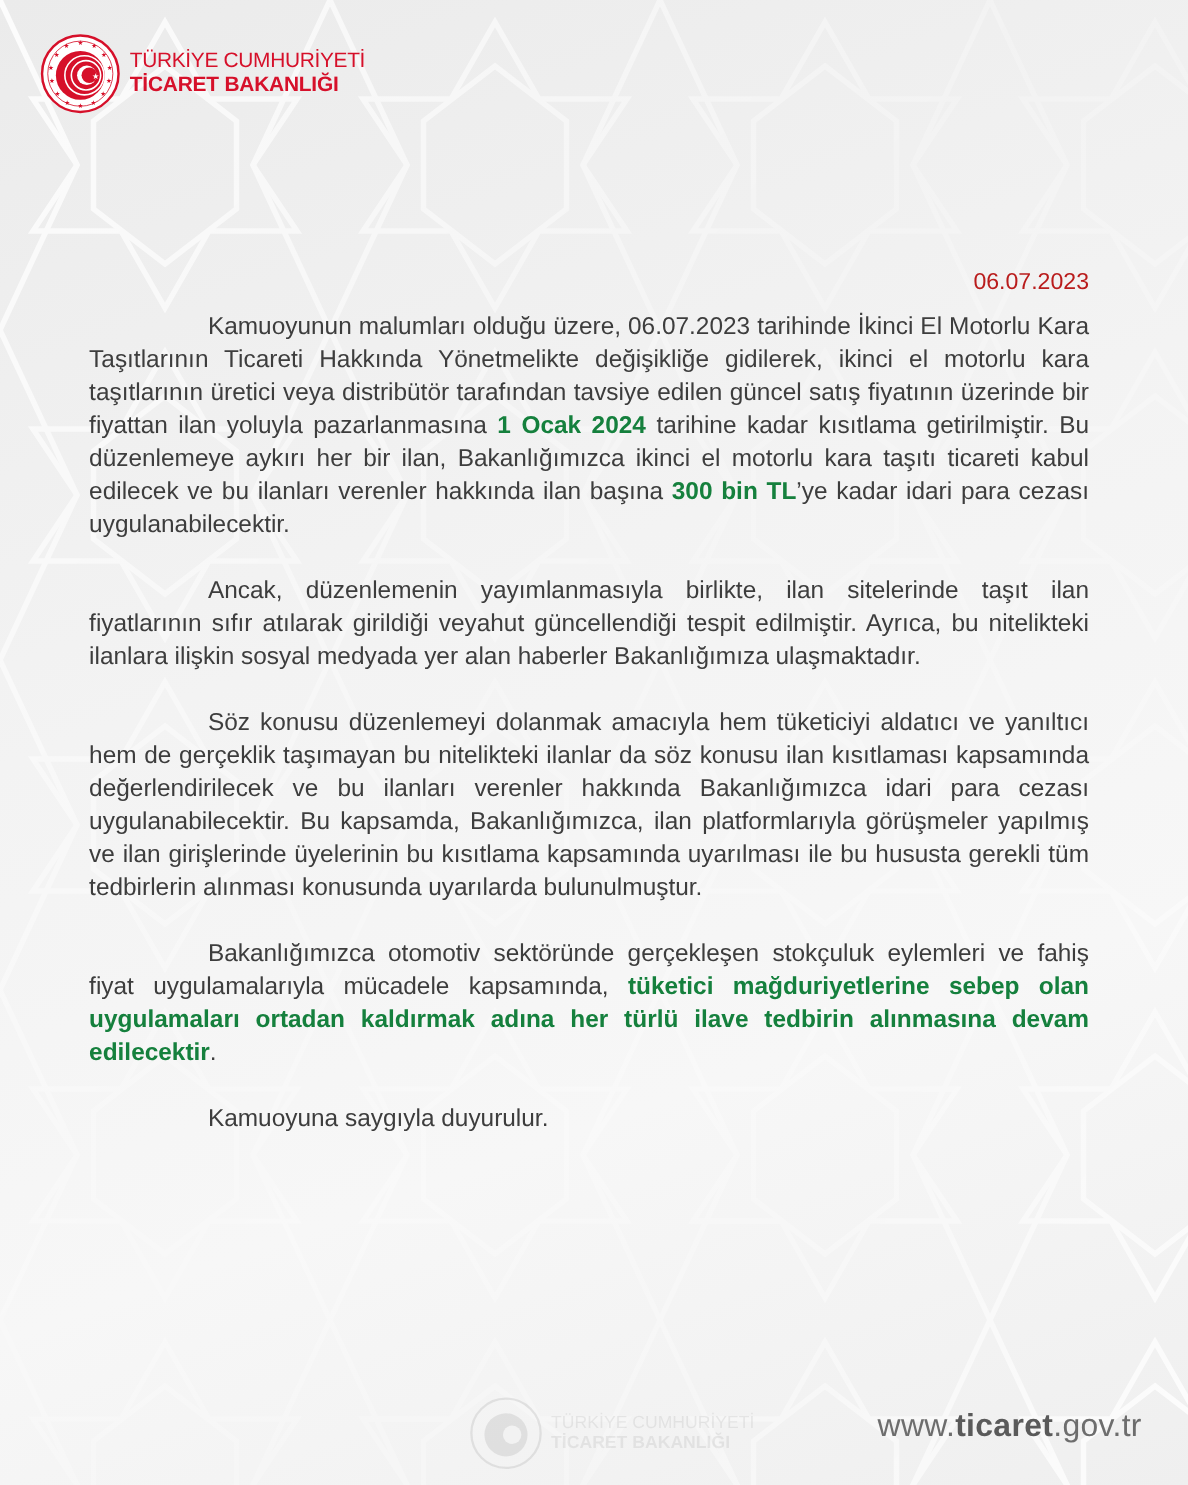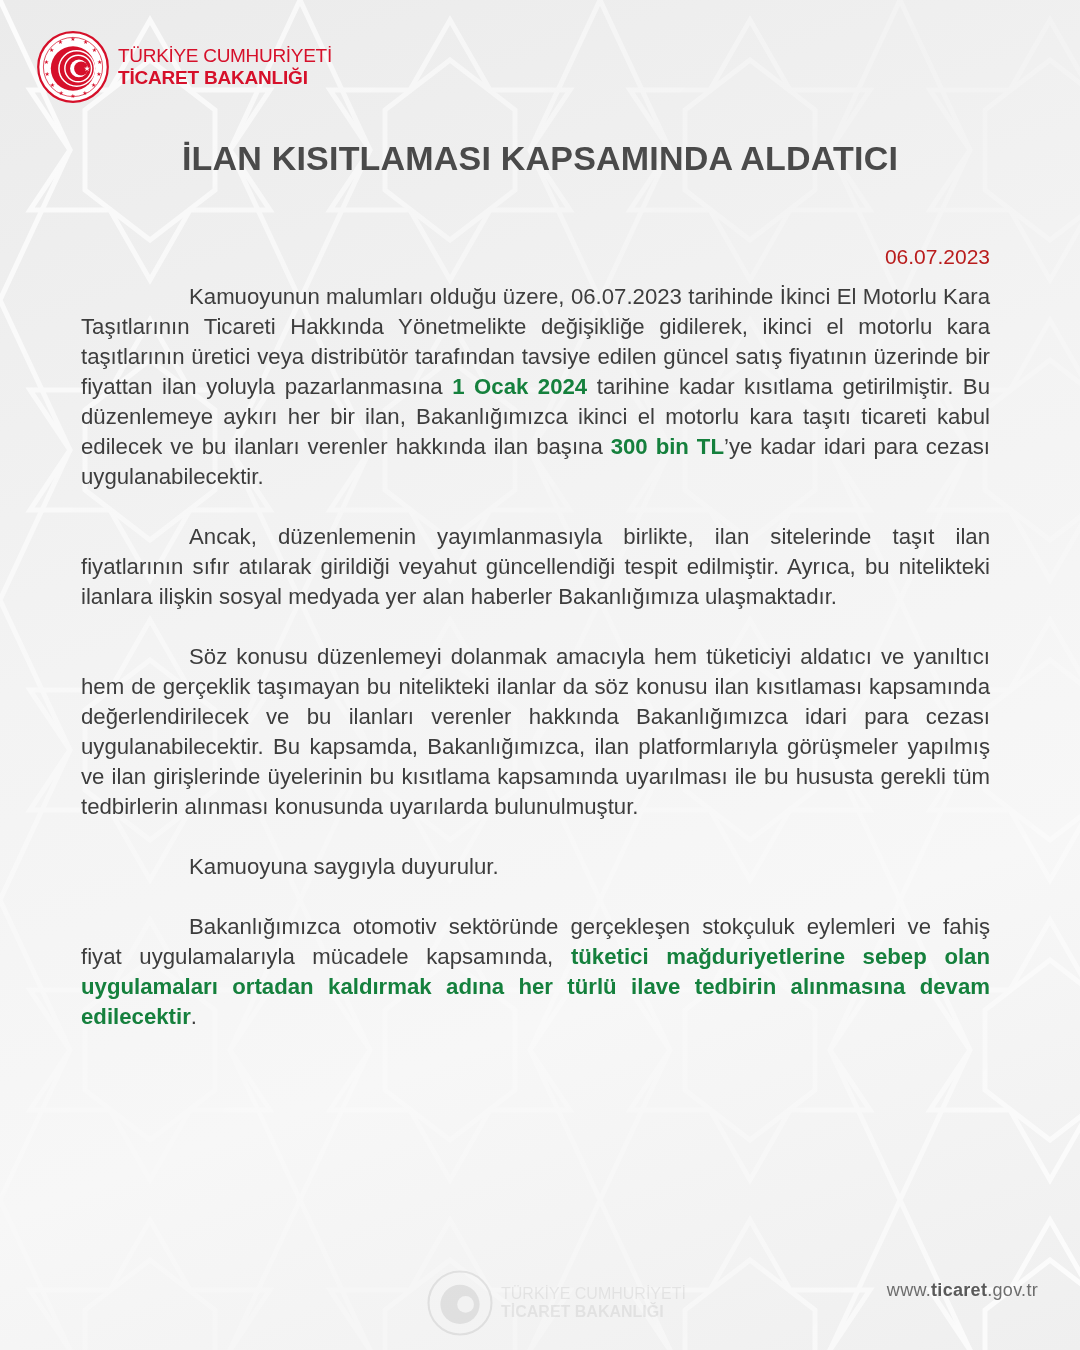--- a/index.html
+++ b/index.html
@@ -41,21 +41,21 @@
 
   .footer-logo {
     position: absolute; left: 425px; top: 1268px; display: flex; align-items: center; opacity: 0.18;
   }
   .footer-logo svg { width: 70px; height: 70px; }
   .footer-logo .ft { margin-left: 6px; color: #9a9a9a; font-size: 16px; line-height: 18px; }
   .footer-logo .ft b { font-weight: bold; }
 
   .website {
     position: absolute; right: 42px; top: 1280px;
-    font-size: 18px; color: #6d6d6d; letter-spacing: 0.3px;
+    font-size: 29px; color: #6d6d6d; letter-spacing: 0.3px;
   }
   .website b { color: #5a5a5a; }
 </style>
 </head>
 <body>
 
 <svg class="bg-pattern" viewBox="0 0 1080 1350" preserveAspectRatio="none">
   <defs>
     <pattern id="star" width="300" height="300" patternUnits="userSpaceOnUse">
       <g fill="none" stroke="#ffffff" stroke-width="5" opacity="0.85">
@@ -109,35 +109,34 @@
       <circle cx="61" cy="52" r="9.5" fill="#d6102a"></circle>
       <text x="69" y="56" fill="#fff" font-size="10" font-family="DejaVu Sans, sans-serif" text-anchor="middle">★</text>
     </svg>
     <div class="brand-text">
       <div class="brand-line1">TÜRKİYE CUMHURİYETİ</div>
       <div class="brand-line2">TİCARET BAKANLIĞI</div>
     </div>
   </div>
 
   <div class="title">
-    <div>İLAN KISITLAMASI KAPSAMINDA ALDATICI</div>
   </div>
 
   <div class="date">06.07.2023</div>
 
   <div class="body">
     <p class="para"><span>Kamuoyunun malumları olduğu üzere, 06.07.2023 tarihinde İkinci El Motorlu Kara Taşıtlarının Ticareti Hakkında Yönetmelikte değişikliğe gidilerek, ikinci el motorlu kara taşıtlarının üretici veya distribütör tarafından tavsiye edilen güncel satış fiyatının üzerinde bir fiyattan ilan yoluyla pazarlanmasına </span><b>1 Ocak 2024</b><span> tarihine kadar kısıtlama getirilmiştir. Bu düzenlemeye aykırı her bir ilan, Bakanlığımızca ikinci el motorlu kara taşıtı ticareti kabul edilecek ve bu ilanları verenler hakkında ilan başına </span><b>300 bin TL</b><span>’ye kadar idari para cezası uygulanabilecektir.</span></p>
 
     <p class="para">Ancak, düzenlemenin yayımlanmasıyla birlikte, ilan sitelerinde taşıt ilan fiyatlarının sıfır atılarak girildiği veyahut güncellendiği tespit edilmiştir. Ayrıca, bu nitelikteki ilanlara ilişkin sosyal medyada yer alan haberler Bakanlığımıza ulaşmaktadır.</p>
 
     <p class="para">Söz konusu düzenlemeyi dolanmak amacıyla hem tüketiciyi aldatıcı ve yanıltıcı hem de gerçeklik taşımayan bu nitelikteki ilanlar da söz konusu ilan kısıtlaması kapsamında değerlendirilecek ve bu ilanları verenler hakkında Bakanlığımızca idari para cezası uygulanabilecektir. Bu kapsamda, Bakanlığımızca, ilan platformlarıyla görüşmeler yapılmış ve ilan girişlerinde üyelerinin bu kısıtlama kapsamında uyarılması ile bu hususta gerekli tüm tedbirlerin alınması konusunda uyarılarda bulunulmuştur.</p>
 
+    <p class="para"><span>Bakanlığımızca otomotiv sektöründe gerçekleşen stokçuluk eylemleri ve fahiş fiyat uygulamalarıyla mücadele kapsamında, </span><b>tüketici mağduriyetlerine sebep olan uygulamaları ortadan kaldırmak adına her türlü ilave tedbirin alınmasına devam edilecektir</b><span>.</span></p>
+
     <p class="para closing">Kamuoyuna saygıyla duyurulur.</p>
-
-    <p class="para"><span>Bakanlığımızca otomotiv sektöründe gerçekleşen stokçuluk eylemleri ve fahiş fiyat uygulamalarıyla mücadele kapsamında, </span><b>tüketici mağduriyetlerine sebep olan uygulamaları ortadan kaldırmak adına her türlü ilave tedbirin alınmasına devam edilecektir</b><span>.</span></p>
   </div>
 
   <div class="footer-logo">
     <svg viewBox="0 0 100 100">
       <circle cx="50" cy="50" r="45" fill="none" stroke="#888" stroke-width="3"></circle>
       <circle cx="50" cy="52" r="28" fill="#888"></circle>
       <circle cx="58" cy="52" r="12" fill="#eee"></circle>
     </svg>
     <div class="ft">
       <div>TÜRKİYE CUMHURİYETİ</div>

